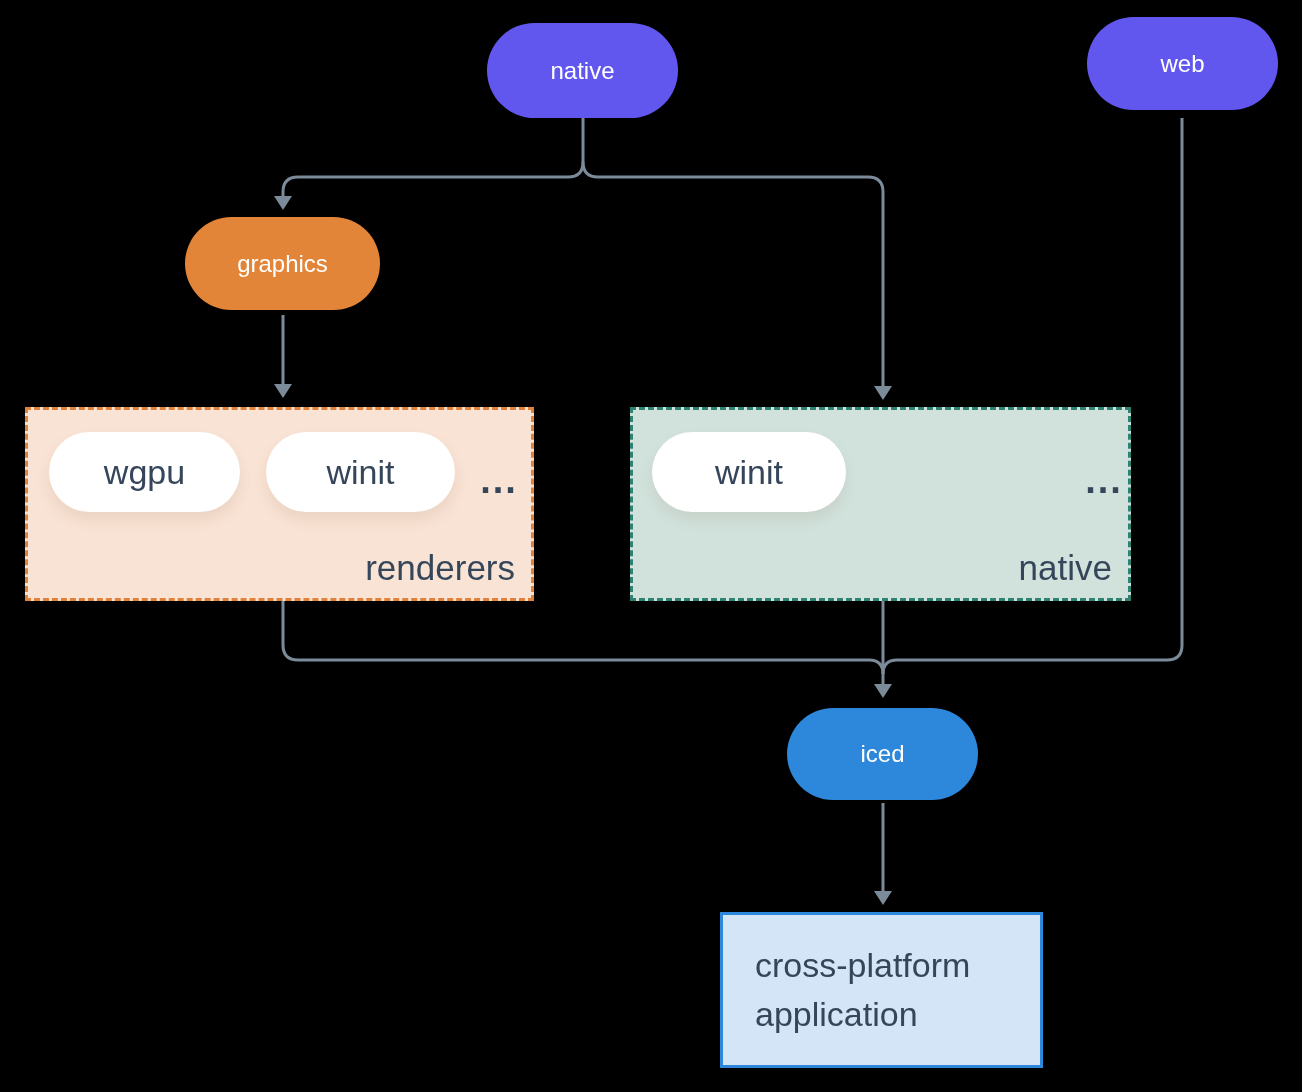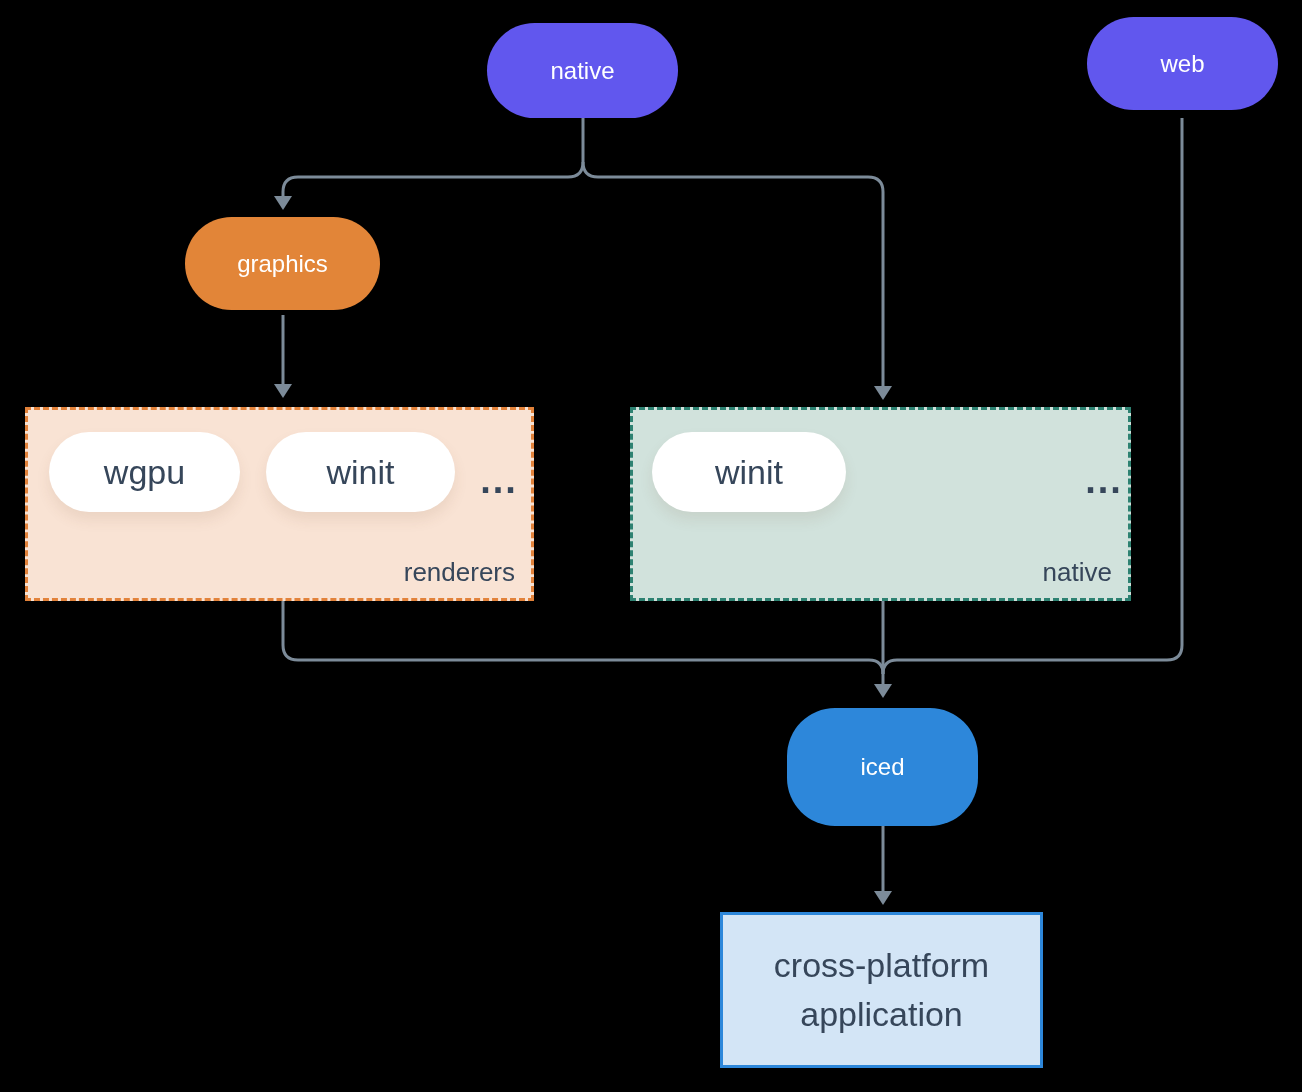--- a/index.html
+++ b/index.html
@@ -26,21 +26,21 @@
     display: flex;
     align-items: center;
     justify-content: center;
     border-radius: 48px;
     font-size: 24px;
     color: #ffffff;
   }
   .node-native { left: 487px; top: 23px;  width: 191px; height: 95px; background: #6157ee; }
   .node-web     { left: 1087px; top: 17px; width: 191px; height: 93px; background: #6157ee; }
   .node-graphics{ left: 185px; top: 217px; width: 195px; height: 93px; background: #e28538; }
-  .node-iced    { left: 787px; top: 708px; width: 191px; height: 118px; background: #2d87da; }
+  .node-iced    { left: 787px; top: 708px; width: 191px; height: 92px; background: #2d87da; }
 
   .group {
     position: absolute;
     box-sizing: border-box;
     top: 407px;
     height: 194px;
   }
   .group-renderers {
     left: 25px;
     width: 509px;
@@ -82,36 +82,35 @@
     justify-content: center;
     font-size: 38px;
     font-weight: 600;
     color: #36465a;
     letter-spacing: 2px;
   }
   .group-label {
     position: absolute;
     right: 16px;
     bottom: 10px;
-    font-size: 26px;
+    font-size: 35px;
     color: #36465a;
   }
   .app-box {
     position: absolute;
     left: 720px;
     top: 912px;
     width: 323px;
     height: 156px;
     box-sizing: border-box;
     background: #d3e5f6;
     border: 3px solid #2d87da;
     display: flex;
     align-items: center;
     justify-content: center;
-    text-align: center;
     font-size: 34px;
     line-height: 1.45;
     color: #36465a;
     padding: 0 32px;
   }
 </style>
 </head>
 <body>
 
 <div class="canvas">

